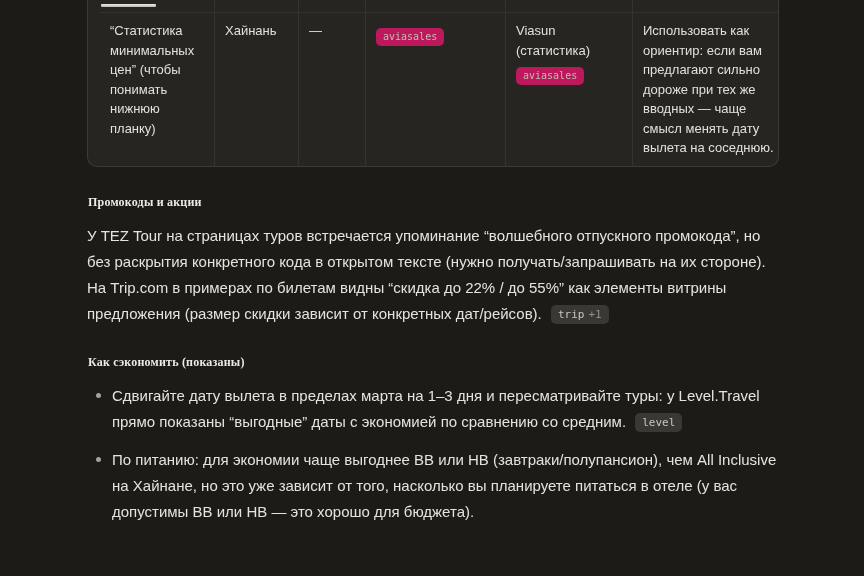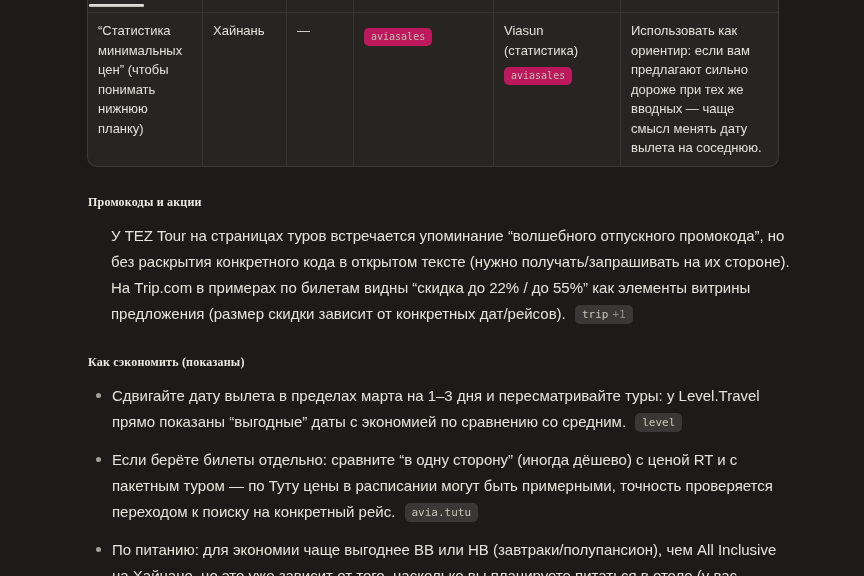--- a/index.html
+++ b/index.html
@@ -14,20 +14,21 @@
     position:absolute; left:87px; top:0; width:710px;
   }
   
   .table-wrap {
     width:692px;
     border:1px solid #3e3b36;
     border-top:none;
     border-radius:0 0 10px 10px;
     background:#262522;
     overflow:hidden;
+    padding-left:12px;
   }
   .trow { display:grid; grid-template-columns:115px 84px 67px 140px 127px 158px; }
   .trow > .cell { border-right:1px solid #35332e; padding:8px 10px; }
   .trow > .cell:last-child { border-right:none; }
   .trow.partial > .cell { height:13px; padding:0; border-bottom:1px solid #35332e; position:relative; }
   .cell { font-size:13px; line-height:1.5; color:#e3e0d9; }
   .remnant {
     position:absolute; left:1px; top:4px; width:55px; height:3px;
     background:linear-gradient(#efede8,#b9b6af); border-radius:1px;
   }
@@ -40,21 +41,21 @@
     padding:4px 7px; border-radius:5px;
   }
   
   h3 {
     font-family:"Liberation Serif", serif;
     font-size:12px; font-weight:700; letter-spacing:.2px;
     color:#edeae3;
     margin:28px 0 13px 1px;
   }
   .para {
-    width:700px; font-size:15px; line-height:26px; color:#e6e3dc;margin-left:24px;
+    width:700px; font-size:15px; line-height:26px; color:#e6e3dc;
   }
   ul.savings { list-style:none; margin-top:13px; }
   ul.savings li {
     position:relative; padding-left:25px; margin-bottom:12px;
     width:700px; font-size:15px; line-height:26px;
   }
   ul.savings li::before {
     content:""; position:absolute; left:9px; top:10.5px;
     width:5px; height:5px; border-radius:50%; background:#a5a199;
   }
@@ -110,22 +111,18 @@
     <span class="chip"><span>trip</span><span class="dim">+1</span></span>
   </p>
 
   <h3>Как сэкономить (показаны)</h3>
   <ul class="savings">
     <li>
       <span>Сдвигайте дату вылета в пределах марта на 1–3 дня и пересматривайте туры: у Level.Travel прямо показаны “выгодные” даты с экономией по сравнению со средним.</span>
       <span class="chip hide-if-empty">level</span>
     </li>
     <li>
-      <span>Если берёте билеты отдельно: сравните “в одну сторону” (иногда дёшево) с ценой RT и с пакетным туром — по Туту цены в расписании могут быть примерными, точность проверяется переходом к поиску на конкретный рейс.</span>
-      <span class="chip hide-if-empty">avia.tutu</span>
-    </li>
-    <li>
       <span>По питанию: для экономии чаще выгоднее BB или HB (завтраки/полупансион), чем All Inclusive на Хайнане, но это уже зависит от того, насколько вы планируете питаться в отеле (у вас допустимы BB или HB — это хорошо для бюджета).</span>
       
     </li>
   </ul>
 
 </div>
 
 </body></html>

